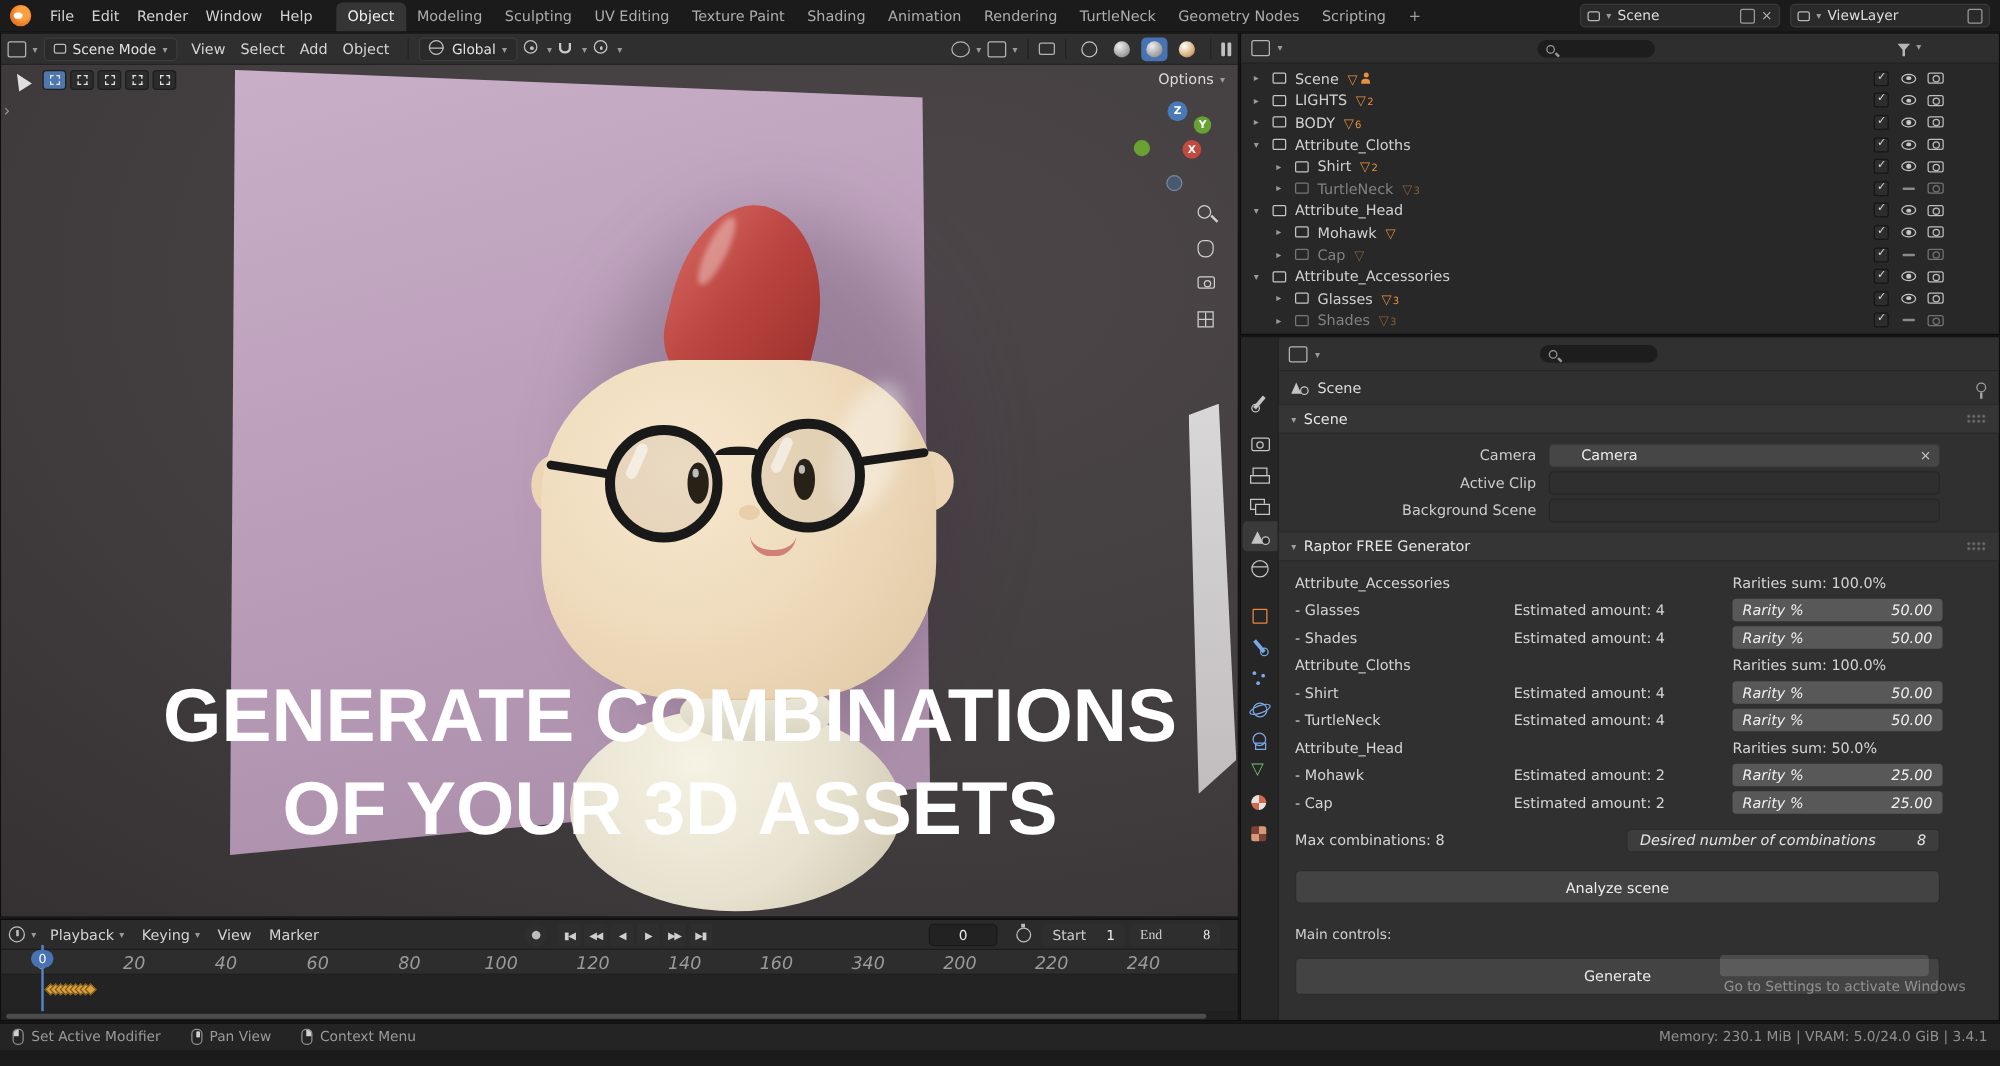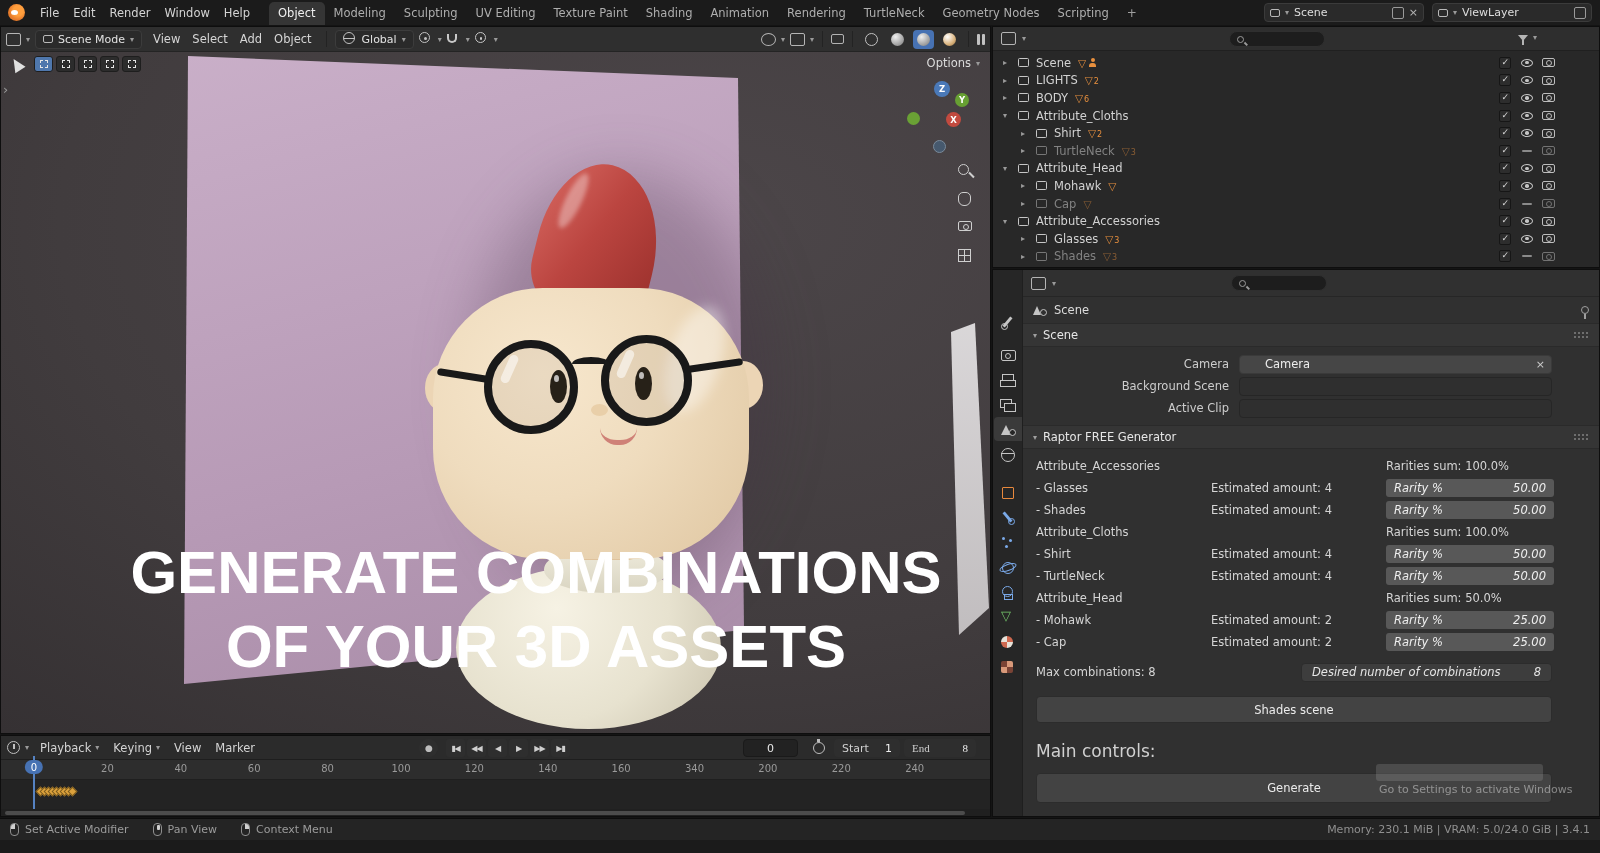--- a/index.html
+++ b/index.html
@@ -115,21 +115,21 @@
   #tl-frame{position:absolute;left:742px;top:3px;width:55px;height:18px;background:#222222;border:1px solid #1a1a1a;border-radius:4px;color:#e8e8e8;font-size:11px;display:flex;align-items:center;justify-content:center;}
   .i-stopwatch{position:absolute;left:812px;top:6px;width:12px;height:12px;border:1.6px solid #bdbdbd;border-radius:50%;}
   .i-stopwatch::before{content:"";position:absolute;left:3.2px;top:-4px;width:3px;height:2.5px;background:#bdbdbd;}
   .tl-range{position:absolute;top:3px;height:18px;background:#2e2e2e;border-radius:4px;display:flex;align-items:center;justify-content:space-between;padding:0 8px;font-size:11px;color:#cfcfcf;}
   #tl-start{left:833px;width:66px;}
   #tl-end{left:903px;width:72px;font-family:Liberation Serif, serif;}
   .tl-range b{color:#f0f0f0;font-weight:normal;}
   #tl-ruler{position:relative;height:20px;background:#2d2d2d;border-bottom:1px solid #1f1f1f;overflow:hidden;}
   #ruler-ticks{position:absolute;left:33px;top:3px;display:flex;}
   .tick{flex:0 0 73.4px;position:relative;}
-  .tick span{position:absolute;left:0;transform:translateX(-50%);font-size:10px;color:#9a9a9a;}
+  .tick span{position:absolute;left:0;transform:translateX(-50%);font-size:14px;color:#9a9a9a;font-style:italic;}
   #tl-tracks{position:relative;height:30px;background:#232323;}
   .key{position:absolute;top:8px;width:7px;height:7px;background:#dca13c;border:1px solid #7a5a1e;transform:rotate(45deg);}
   #playhead-line{position:absolute;left:32px;top:20px;width:2px;height:55px;background:#5582c2;}
   #playhead-badge{position:absolute;left:33px;top:24px;transform:translateX(-50%);background:#4772b3;color:#fff;font-size:10px;border-radius:7px;padding:0 6px;height:14px;display:flex;align-items:center;}
   #tl-scroll{position:absolute;left:0;bottom:0;width:100%;height:7px;background:#202020;}
   #tl-scroll .thumb{position:absolute;left:4px;top:1.5px;width:960px;height:4px;background:#4c4c4c;border-radius:2px;}
 
   
   #outliner{left:992px;top:26px;width:608px;height:242px;background:#282828;}
   #ol-header{height:24px;background:#2e2e2e;border-bottom:1px solid #202020;position:relative;display:flex;align-items:center;padding:0 8px;gap:6px;}
@@ -225,21 +225,21 @@
   .fi{position:relative;width:13px;height:11px;flex:none;}
   .fi::before,.fi::after{content:"";position:absolute;}
   .rp-row{height:22px;display:grid;grid-template-columns:175px 175px 1fr 168px;align-items:center;padding:0 47px 0 13px;font-size:11.5px;color:#d5d5d5;}
   .rp-row .grp-right{grid-column:4;}
   .rp-row .wgt{grid-column:4;height:18px;background:#585858;border-radius:3px;display:flex;align-items:center;justify-content:space-between;padding:0 8px;color:#efefef;font-style:italic;}
   .rp-row.group .grp-right{display:block;}
   .rp-row:not(.group) .grp-right{display:none;}
   #max-row{position:relative;height:22px;margin-top:8px;display:flex;align-items:center;padding-left:13px;font-size:11.5px;color:#d5d5d5;}
   #desired{position:absolute;left:278px;right:47px;height:19px;background:#3d3d3d;border:1px solid #2c2c2c;border-radius:4px;display:flex;align-items:center;justify-content:space-between;padding:0 10px;color:#e5e5e5;font-style:italic;}
   .big-btn{margin:0 47px 0 13px;height:27px;background:#434343;border:1px solid #2c2c2c;border-radius:4px;display:flex;align-items:center;justify-content:center;font-size:11.5px;color:#ececec;}
-  #main-controls{padding:0 13px;font-size:17px;color:#d0d0d0;}
+  #main-controls{padding:0 13px;font-size:11px;color:#d0d0d0;}
   #watermark-box{position:absolute;left:353px;top:494px;width:167px;height:17px;background:rgba(215,215,215,.16);border-radius:3px;}
   #watermark-text{position:absolute;left:356px;top:513px;font-size:11px;color:rgba(240,240,240,.45);}
 
   
   #statusbar{position:absolute;left:0;top:818px;width:1600px;height:22px;background:#242424;border-top:1px solid #0d0d0d;display:flex;align-items:center;padding:0 10px;gap:24px;font-size:11px;color:#9b9b9b;}
   .sb-item{display:flex;align-items:center;gap:6px;}
   .mouse{width:9px;height:13px;border:1px solid #8f8f8f;border-radius:4px;position:relative;}
   .mouse::after{content:"";position:absolute;background:#d0d0d0;}
   .mouse.lmb::after{left:0;top:0;width:4px;height:5px;border-radius:3px 0 0 0;}
   .mouse.mmb::after{left:3px;top:1px;width:3px;height:5px;border-radius:1px;}
@@ -794,29 +794,29 @@
 
     <div class="prow">
           <span class="plabel">Camera</span>
           <div class="pfield filled clearable">
             <i class="fi"></i>
             <span class="val">Camera</span>
             <span class="clear">×</span>
           </div>
         </div>
         <div class="prow">
-          <span class="plabel">Background Scene</span>
+          <span class="plabel">Active Clip</span>
           <div class="pfield">
             <i class="fi"></i>
             <span class="val"></span>
 
           </div>
         </div>
         <div class="prow">
-          <span class="plabel">Active Clip</span>
+          <span class="plabel">Background Scene</span>
           <div class="pfield">
             <i class="fi"></i>
             <span class="val"></span>
 
           </div>
         </div>
       </div>
 
     <div class="panel-hd">
       <span>Raptor FREE Generator</span>
@@ -909,21 +909,21 @@
 
     <div id="max-row">
       <span>Max combinations: 8</span>
       <div id="desired">
         <span>Desired number of combinations</span>
         <span>8</span>
       </div>
     </div>
 
     <div style="height:13px"></div>
-    <div class="big-btn">Shades scene</div>
+    <div class="big-btn">Analyze scene</div>
     <div style="height:18px"></div>
     <div id="main-controls">Main controls:</div>
     <div style="height:12px"></div>
     <div class="big-btn" style="height:30px">Generate</div>
 
     <div id="watermark-box"></div>
     <div id="watermark-text">Go to Settings to activate Windows</div>
   </div>
 </section>
 

